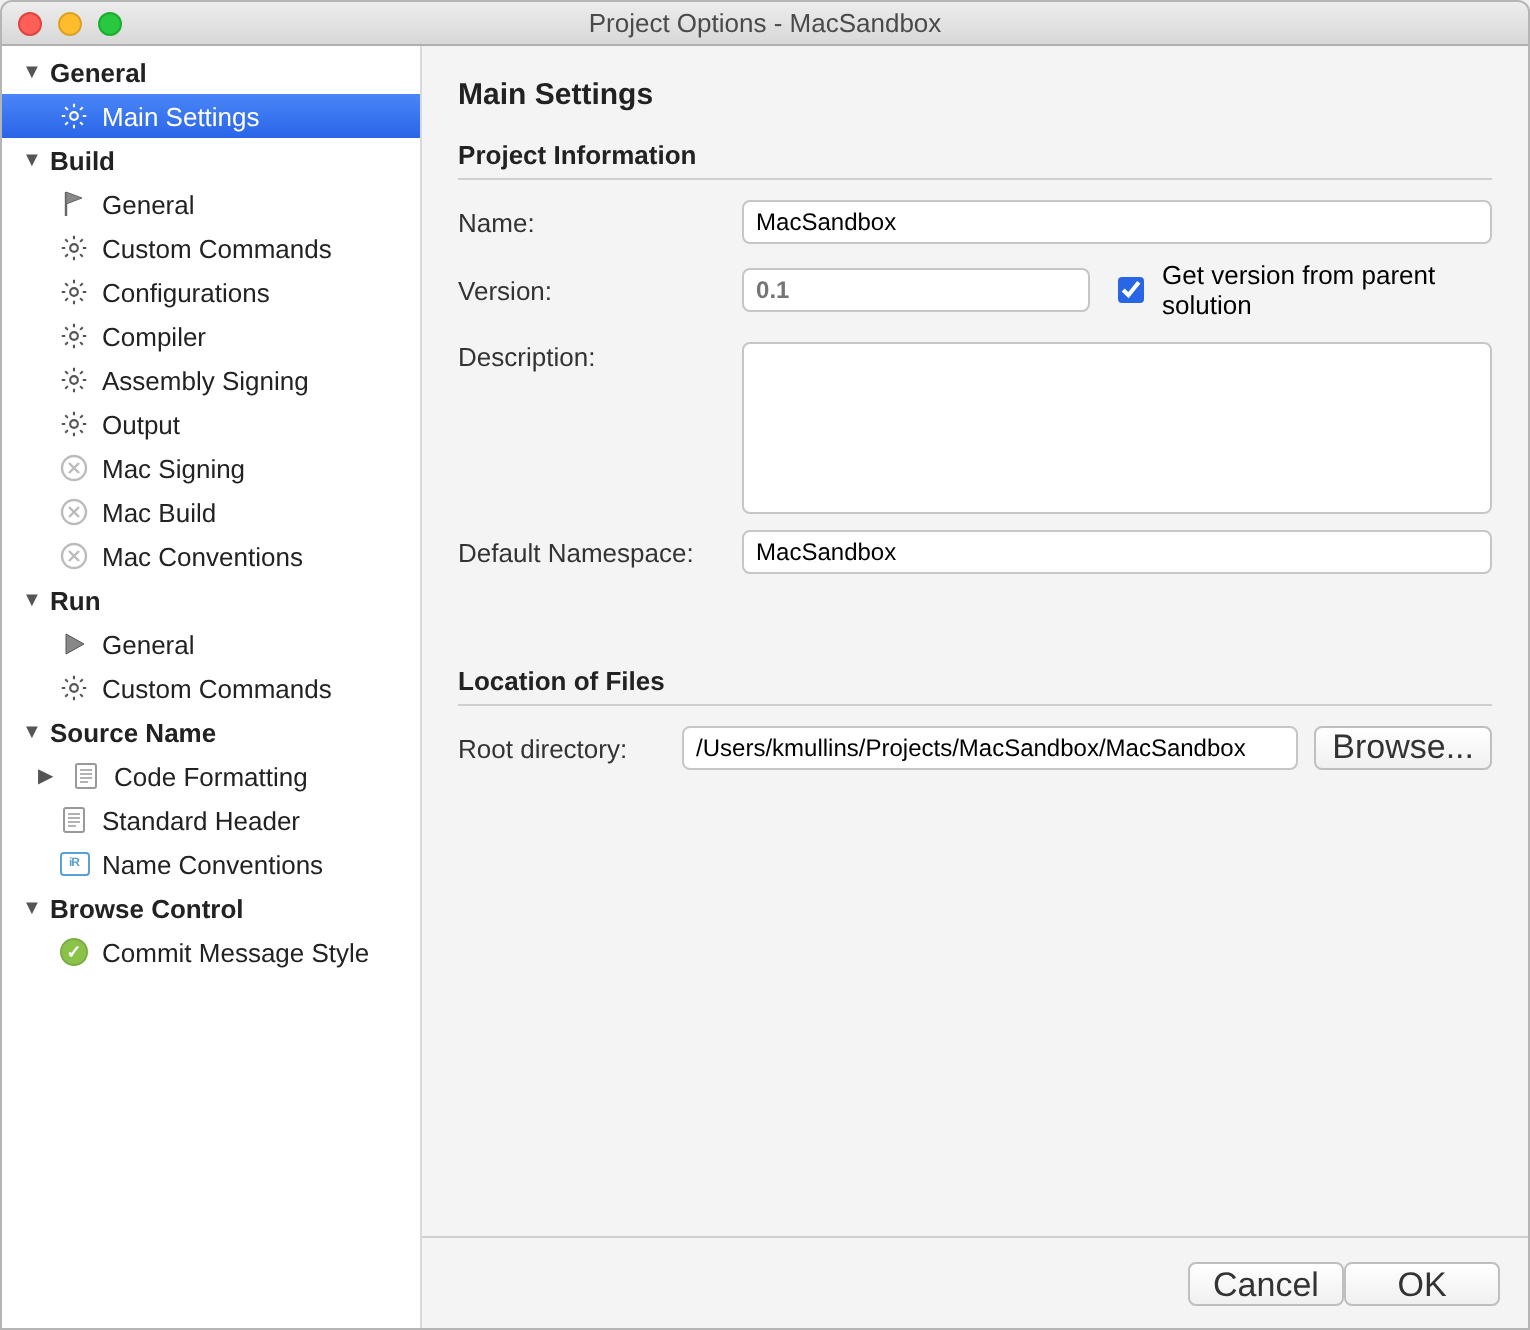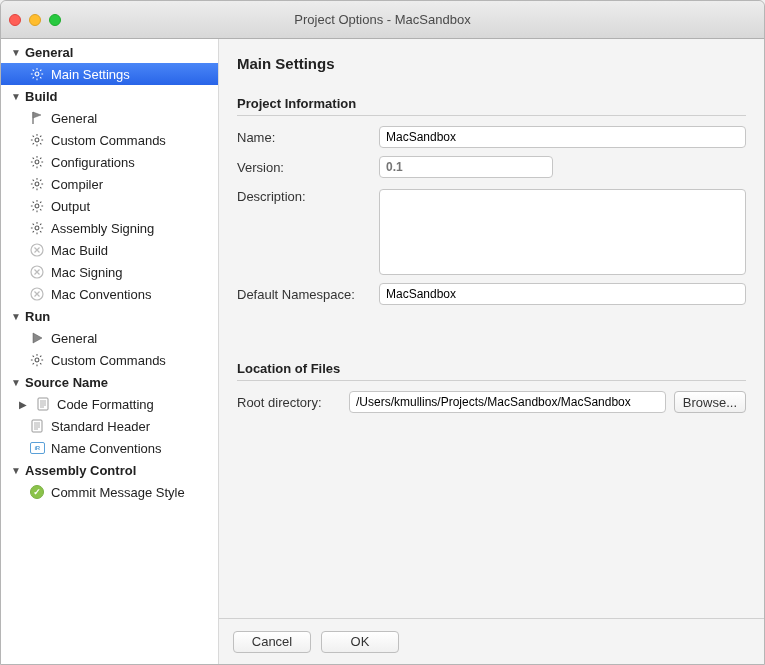--- a/index.html
+++ b/index.html
@@ -12,21 +12,21 @@
     height: 665px;
     overflow: hidden;
     display: flex;
     flex-direction: column;
     border: 1px solid #b5b5b5;
     border-radius: 6px 6px 0 0;
   }
 
   
   .titlebar {
-    height: 38px;
+    height: 22px;
     background: linear-gradient(#ededed, #d8d8d8);
     border-bottom: 1px solid #b0b0b0;
     display: flex;
     align-items: center;
     position: relative;
     border-radius: 6px 6px 0 0;
   }
   .traffic-lights {
     display: flex;
     gap: 8px;
@@ -145,21 +145,21 @@
   }
   h2.page-title {
     font-size: 15px;
     font-weight: bold;
     margin: 4px 0 12px 0;
     color: #222;
   }
   .section-heading {
     font-weight: bold;
     font-size: 13px;
-    margin: 24px 0 2px 0;
+    margin: 14px 0 2px 0;
     color: #222;
   }
   .hr {
     border: none;
     border-top: 1px solid #cfcfcf;
     margin: 4px 0 10px 0;
   }
   .formrow {
     display: flex;
     align-items: center;
@@ -203,33 +203,32 @@
   }
   input[type=checkbox] {
     width: 14px; height: 14px; accent-color:#2866e6;
   }
 
   
   .footer {
     height: 46px;
     border-top: 1px solid #d0d0d0;
     display:flex;
-    justify-content:flex-start;
+    justify-content:flex-end;
     align-items:center;
-    gap: 10px;
     padding: 0 14px;
     background:#f4f4f4;
   }
   button.btn {
     min-width: 78px;
     height: 22px;
     border: 1px solid #bfbfbf;
     border-radius: 4px;
     background: linear-gradient(#ffffff, #f0f0f0);
-    font-size: 13px;
+    font-size: 17px;
     color: #333;
     cursor: default;
   }
   button.btn.browse { min-width: 70px; margin-left: 8px; height: 22px; padding: 0 8px;}
 
   .loc-row { display:flex; align-items:center; }
   .loc-row label { width: 112px; flex-shrink:0; }
   .loc-row input { flex:1 1 auto; }
 
 </style>
@@ -303,48 +302,48 @@
       </span>
       <span>Compiler</span>
     </div>
     <div class="item">
       <span class="iconwrap gear">
         <svg viewBox="0 0 16 16">
             <circle cx="8" cy="8" r="2.2"></circle>
             <path d="M8 1v2M8 13v2M1 8h2M13 8h2M3 3l1.5 1.5M11.5 11.5L13 13M13 3l-1.5 1.5M4.5 11.5L3 13"></path>
           </svg>
       </span>
+      <span>Assembly Signing</span>
+    </div>
+    <div class="item">
+      <span class="iconwrap gear">
+        <svg viewBox="0 0 16 16">
+            <circle cx="8" cy="8" r="2.2"></circle>
+            <path d="M8 1v2M8 13v2M1 8h2M13 8h2M3 3l1.5 1.5M11.5 11.5L13 13M13 3l-1.5 1.5M4.5 11.5L3 13"></path>
+          </svg>
+      </span>
       <span>Output</span>
-    </div>
-    <div class="item">
-      <span class="iconwrap gear">
-        <svg viewBox="0 0 16 16">
-            <circle cx="8" cy="8" r="2.2"></circle>
-            <path d="M8 1v2M8 13v2M1 8h2M13 8h2M3 3l1.5 1.5M11.5 11.5L13 13M13 3l-1.5 1.5M4.5 11.5L3 13"></path>
-          </svg>
-      </span>
-      <span>Assembly Signing</span>
     </div>
     <div class="item">
       <span class="iconwrap xcirc">
         <svg viewBox="0 0 14 14">
             <circle cx="7" cy="7" r="6" fill="none" stroke="#bbb" stroke-width="1.2"></circle>
             <path d="M4.5 4.5l5 5M9.5 4.5l-5 5" stroke="#bbb" stroke-width="1.2"></path>
           </svg>
       </span>
-      <span>Mac Build</span>
+      <span>Mac Signing</span>
     </div>
     <div class="item">
       <span class="iconwrap xcirc">
         <svg viewBox="0 0 14 14">
             <circle cx="7" cy="7" r="6" fill="none" stroke="#bbb" stroke-width="1.2"></circle>
             <path d="M4.5 4.5l5 5M9.5 4.5l-5 5" stroke="#bbb" stroke-width="1.2"></path>
           </svg>
       </span>
-      <span>Mac Signing</span>
+      <span>Mac Build</span>
     </div>
     <div class="item">
       <span class="iconwrap xcirc">
         <svg viewBox="0 0 14 14">
             <circle cx="7" cy="7" r="6" fill="none" stroke="#bbb" stroke-width="1.2"></circle>
             <path d="M4.5 4.5l5 5M9.5 4.5l-5 5" stroke="#bbb" stroke-width="1.2"></path>
           </svg>
       </span>
       <span>Mac Conventions</span>
     </div>
@@ -396,21 +395,21 @@
     </div>
     <div class="item">
       <span class="iconwrap">
           <span class="ir">iR</span>
         </span>
       <span>Name Conventions</span>
     </div>
 
     <div class="cat">
       <span class="tri">▼</span>
-      <span>Assembly Control</span>
+      <span>Browse Control</span>
     </div>
     <div class="item">
       <span class="iconwrap">
           <span class="check"></span>
         </span>
       <span>Commit Message Style</span>
     </div>
   </div>
 
   <div class="content">
@@ -421,20 +420,24 @@
       <hr class="hr">
 
       <div class="formrow">
         <label>Name:</label>
         <input type="text" value="MacSandbox" style="">
       </div>
 
       <div class="formrow">
         <label>Version:</label>
         <input type="text" class="short" disabled="" placeholder="0.1" style="">
+        <div class="checkbox-wrap">
+          <input type="checkbox" checked="" style="">
+          <span>Get version from parent solution</span>
+        </div>
       </div>
 
       <div class="formrow textarea">
         <label>Description:</label>
         <textarea style=""></textarea>
       </div>
 
       <div class="formrow">
         <label>Default Namespace:</label>
         <input type="text" value="MacSandbox" style="">

